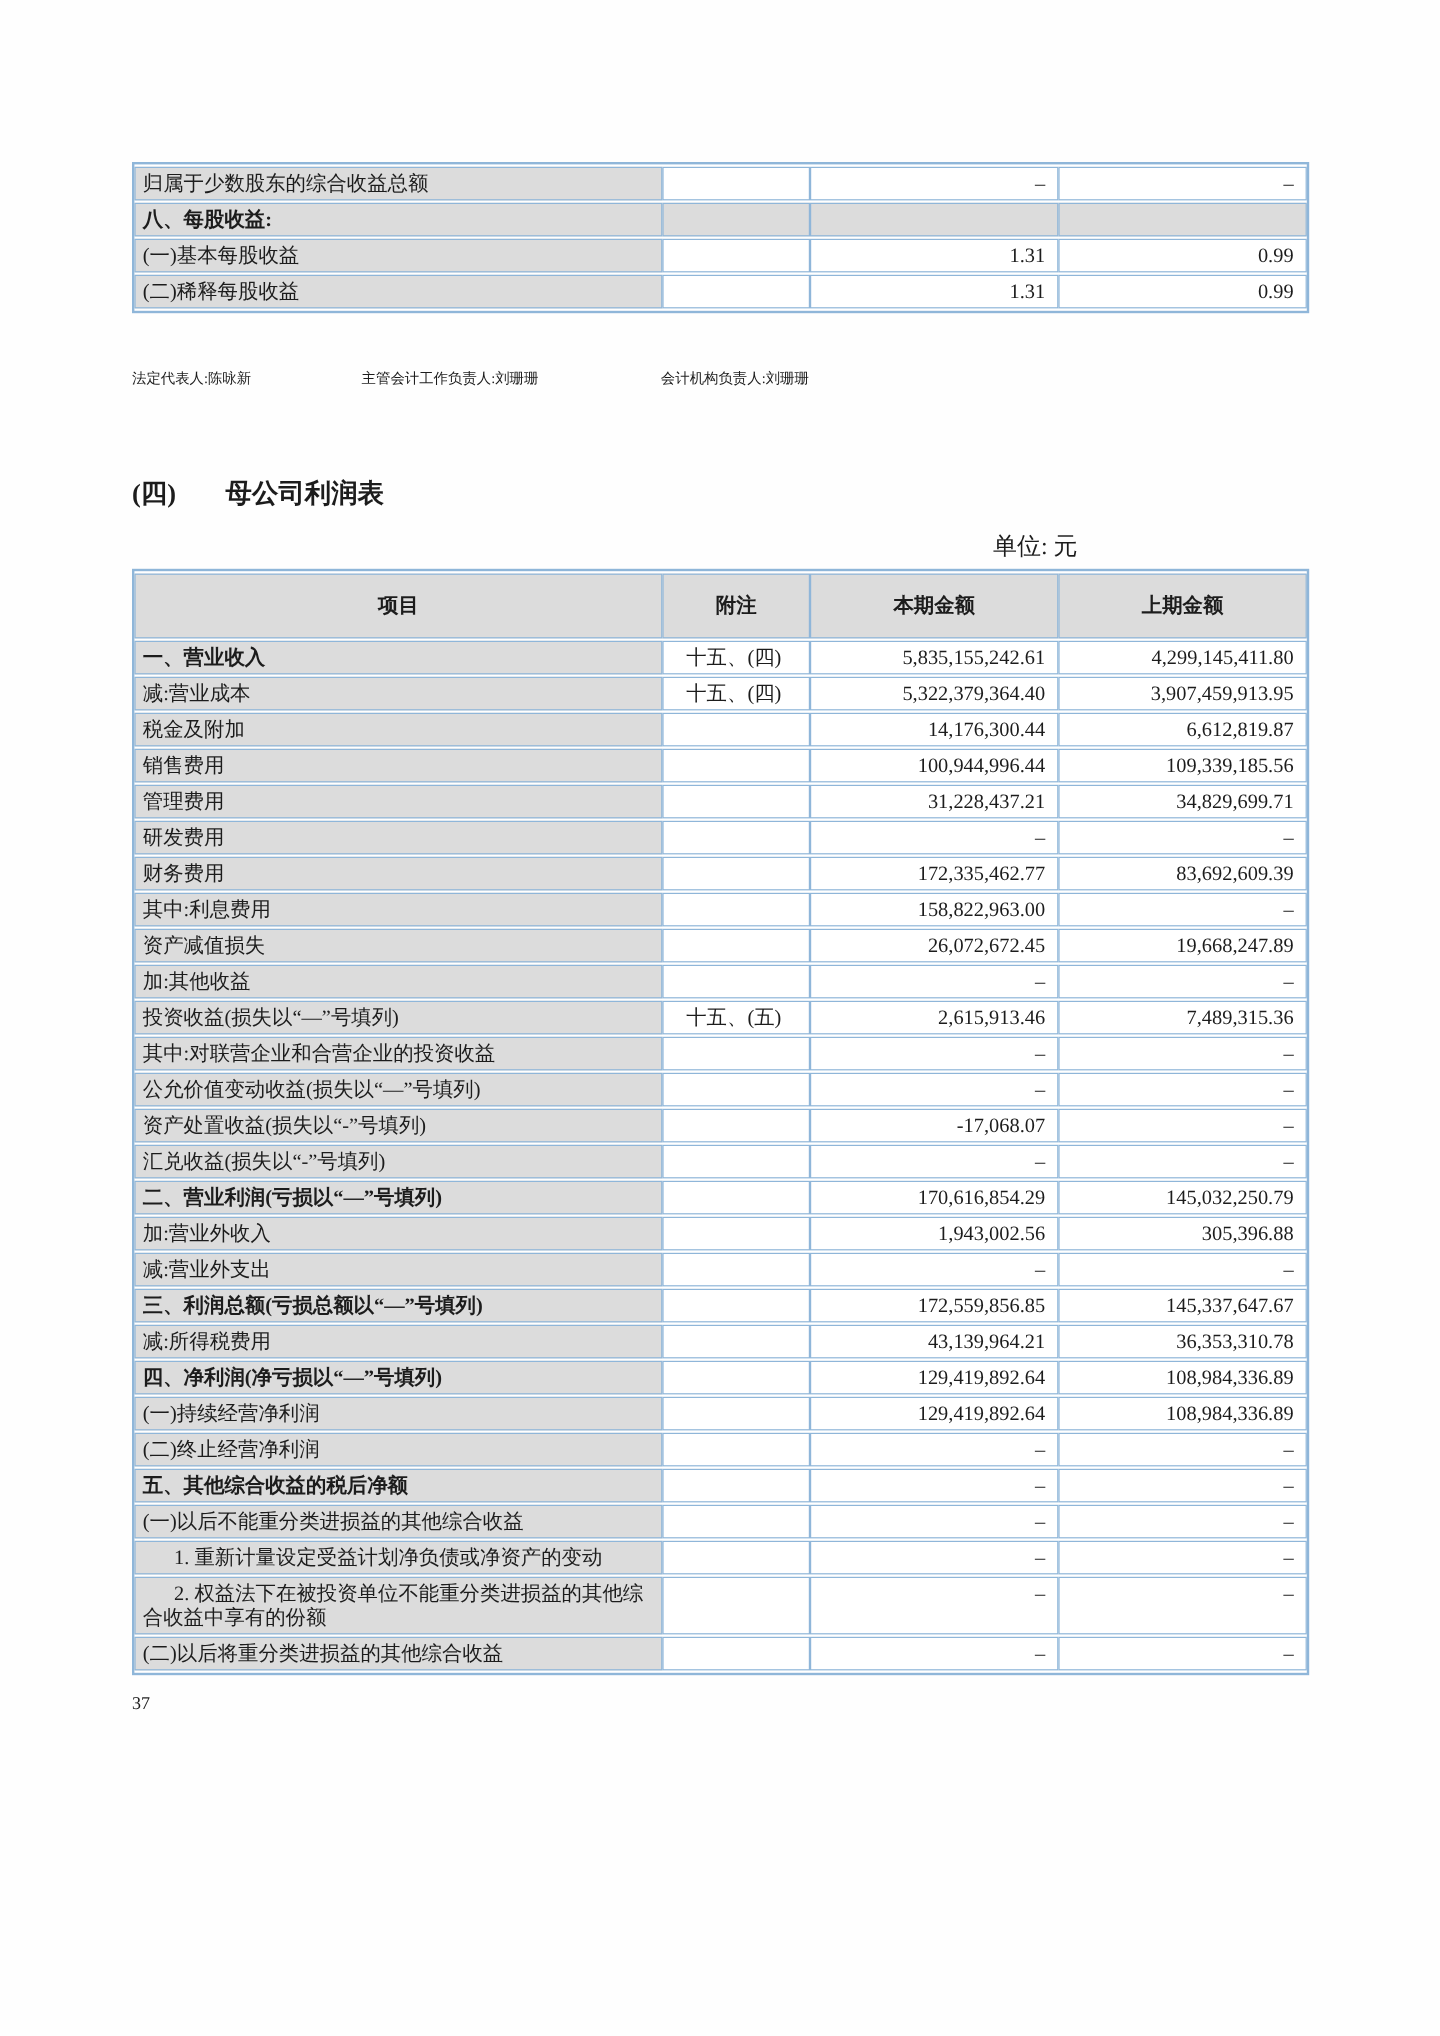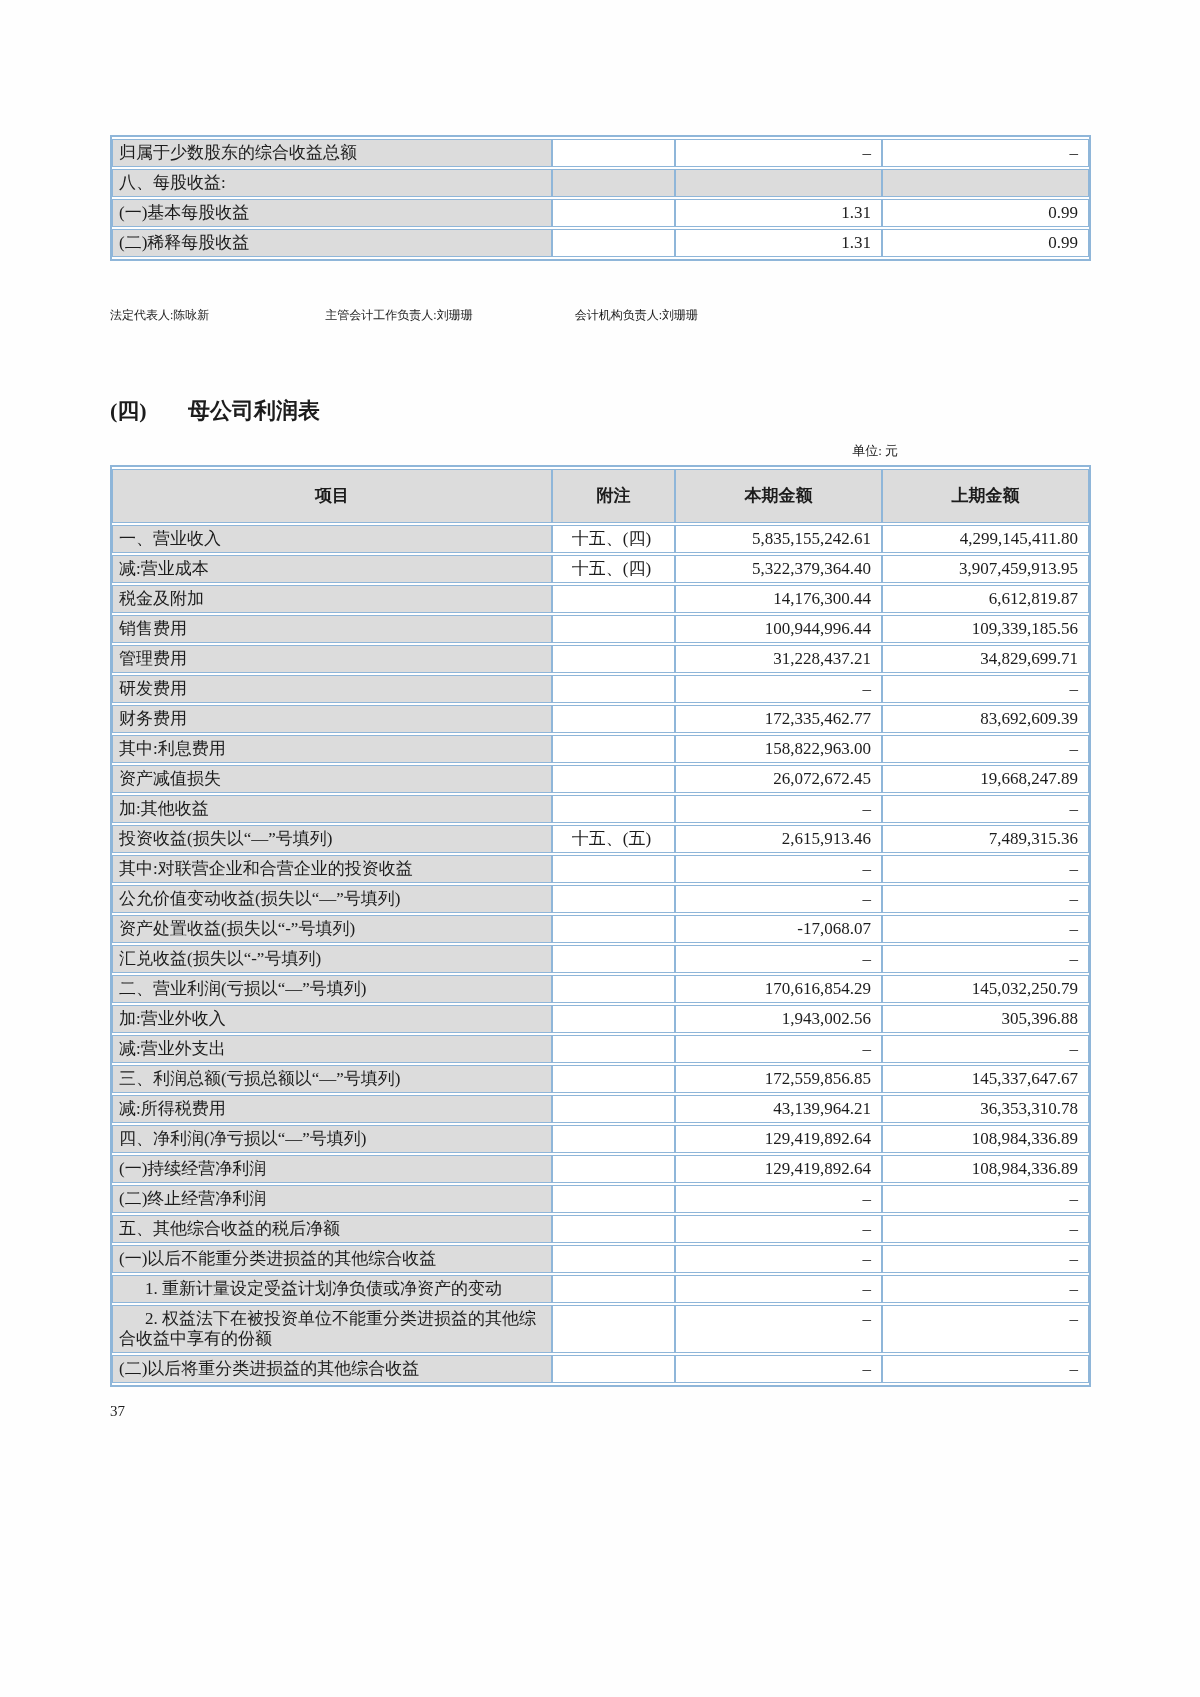--- a/index.html
+++ b/index.html
@@ -19,35 +19,35 @@
     border:1px solid var(--border);
     padding:3px 10px 3px 6px;font-size:17px;line-height:20px;
     vertical-align:top;box-sizing:border-box;overflow:hidden;
     word-break:break-all;
   }
   .fin-table th{background:var(--gray);text-align:center;font-weight:bold;padding:16px 6px;}
   .c-item{background:var(--gray);}
   .c-note{text-align:center;}
   .c-num{text-align:right;font-size:16.5px;}
   .section-row .c-note,.section-row .c-num{background:var(--gray);}
-  .bold{font-weight:normal;}
+  .bold{font-weight:bold;}
   .ind0{padding-left:6px;}
   .ind1{padding-left:16px;}
   .ind2{padding-left:44px;}
   .ind3{padding-left:102px;}
   .ind4{padding-left:6px;text-indent:26px;margin-top:35px;}
 
   .signatures{display:flex;margin-top:46px;font-size:12px;white-space:nowrap;}
-  .sig2{margin-left:116px;}
+  .sig2{margin-left:92px;}
   .sig3{margin-left:102px;}
 
   .section-heading{margin-top:72px;font-weight:bold;font-size:22px;}
   .section-heading .sec-num{display:inline-block;min-width:78px;}
 
-  .unit-label{text-align:right;font-size:13px;margin-top:16px;margin-bottom:5px;padding-right:2px;}
+  .unit-label{text-align:right;font-size:20px;margin-top:16px;margin-bottom:5px;padding-right:2px;}
   .page-number{text-align:left;margin-top:16px;font-size:15px;}
 </style>
 </head>
 <body style="color: rgb(28, 28, 28);">
 
 <div class="page">
   <div class="content">
 
     <table class="fin-table">
       <colgroup>

